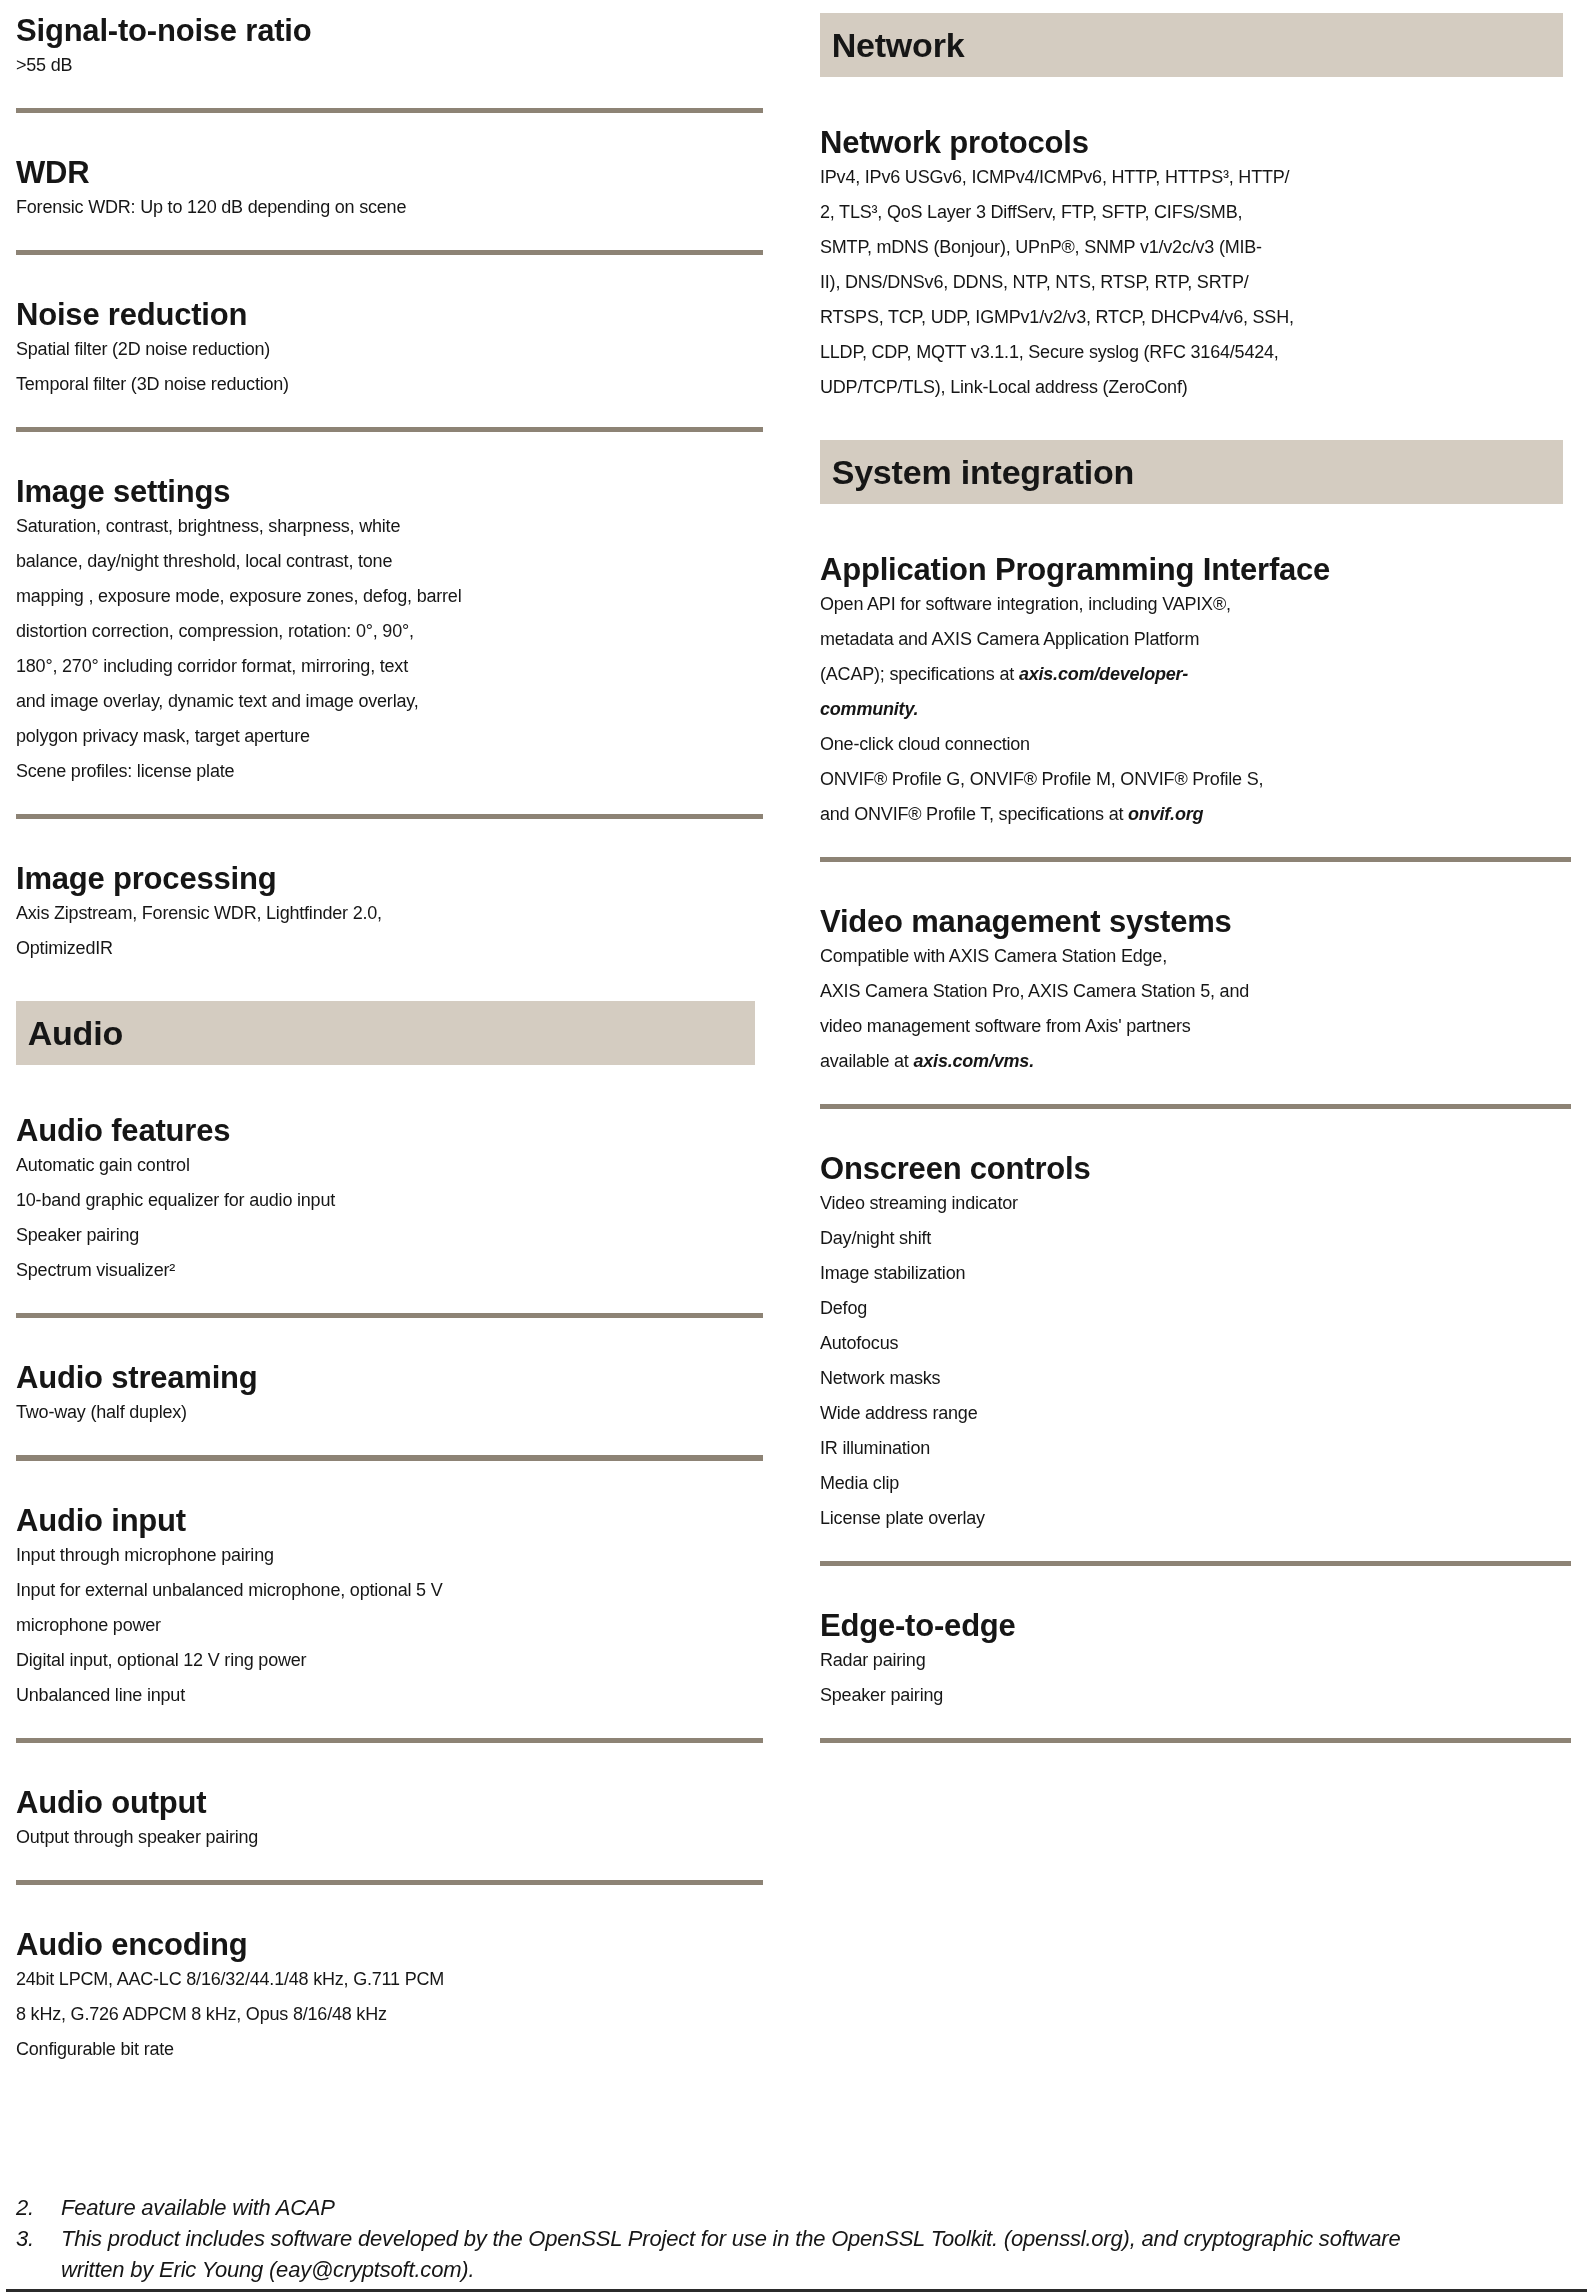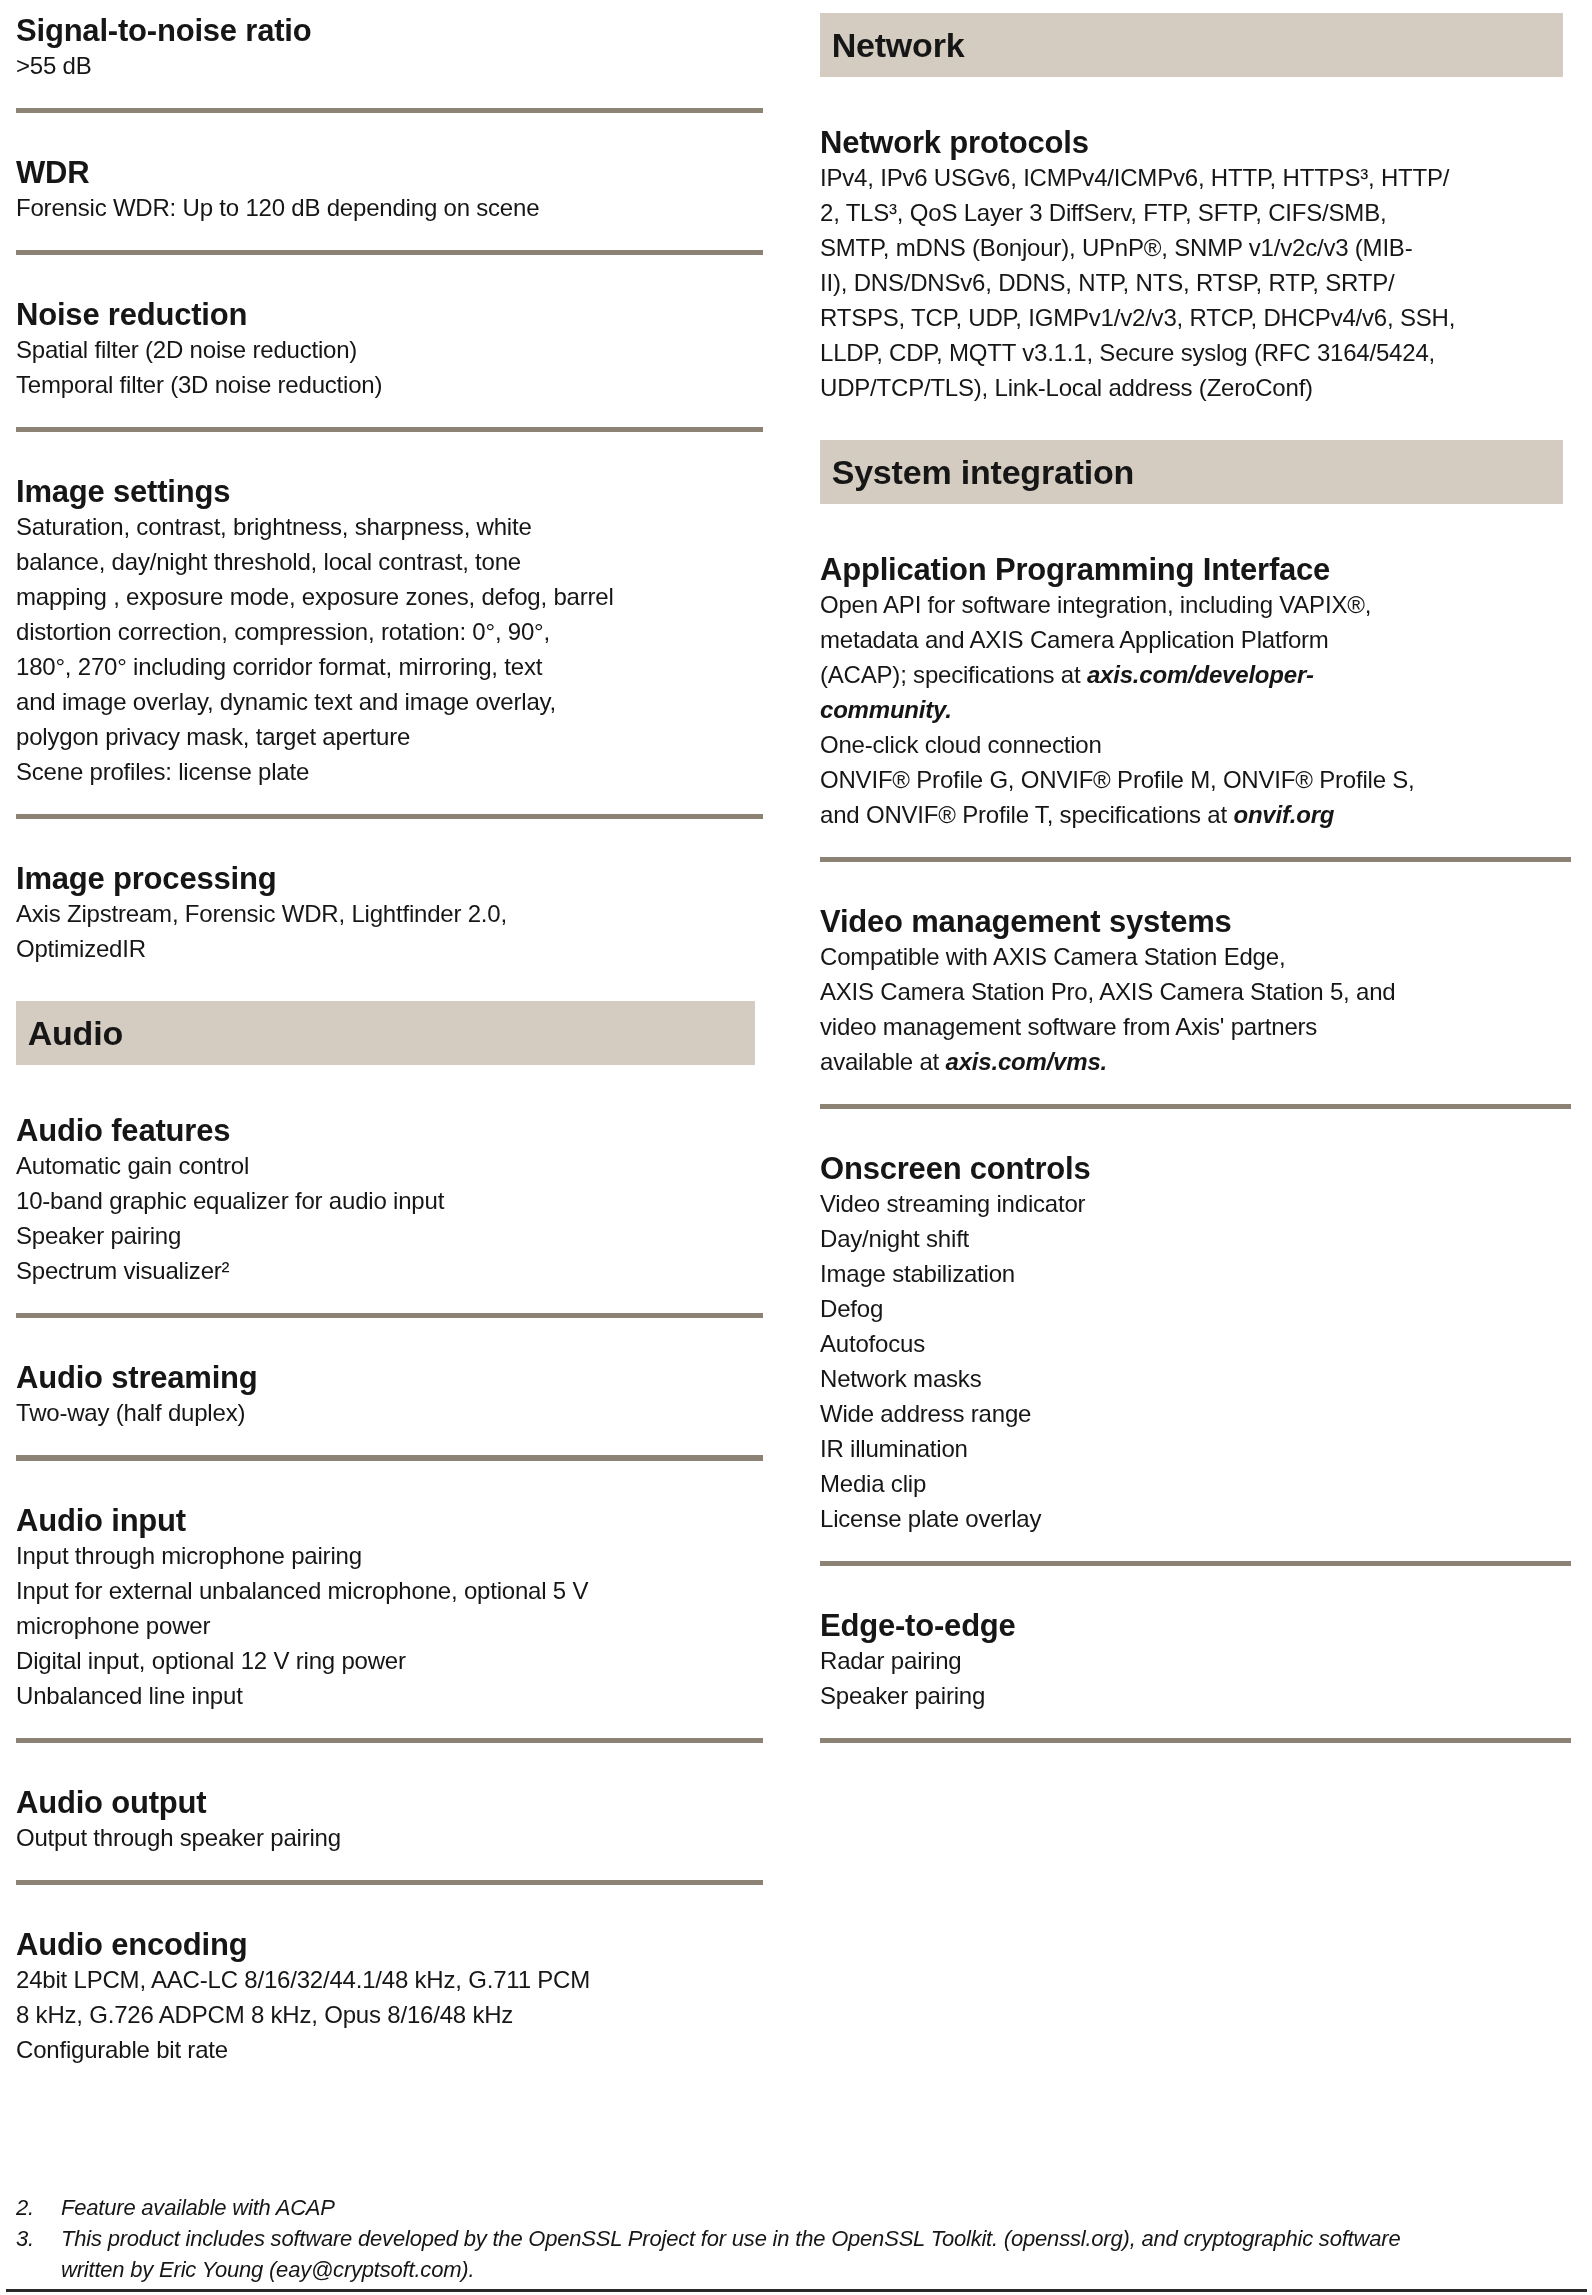--- a/index.html
+++ b/index.html
@@ -11,21 +11,21 @@
     letter-spacing:-0.2px;
     overflow:hidden;
   }
   .col { position:absolute; top:13px; }
   #left-col  { left:16px;  width:747px; }
   #right-col { left:820px; width:751px; }
 
   .entry-heading {
     font-size:31px; font-weight:bold; line-height:35px; white-space:nowrap;
   }
-  .line { font-size:24px; line-height:35px; white-space:nowrap; }
+  .line { font-size:18px; line-height:35px; white-space:nowrap; }
   .it { font-style:italic;font-weight:bold; }
 
   .sep {
     height:5.1px; background:var(--sep-color,#8d8375);
     margin:25px 0 42px 0;
   }
   .band {
     height:64px; line-height:64px;
     background:var(--band-bg,#d4ccc1);
     font-size:34px; font-weight:bold;

